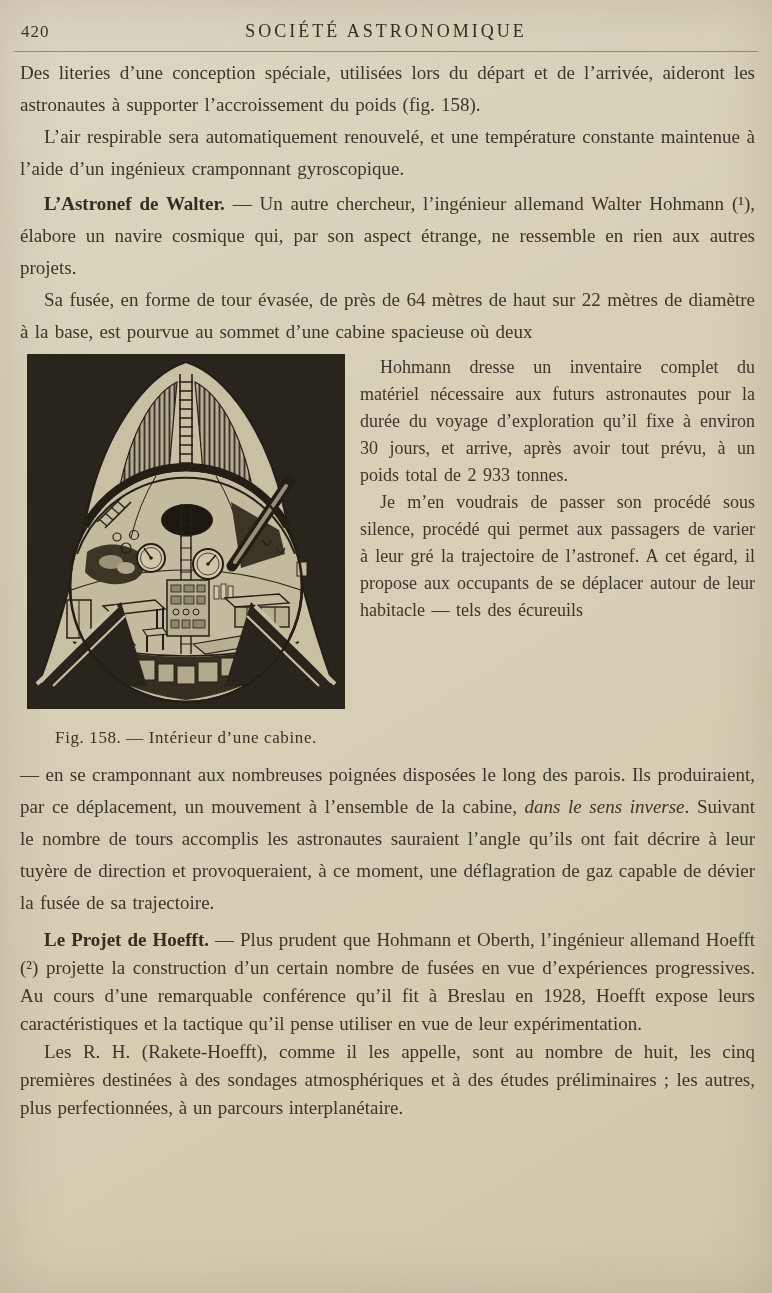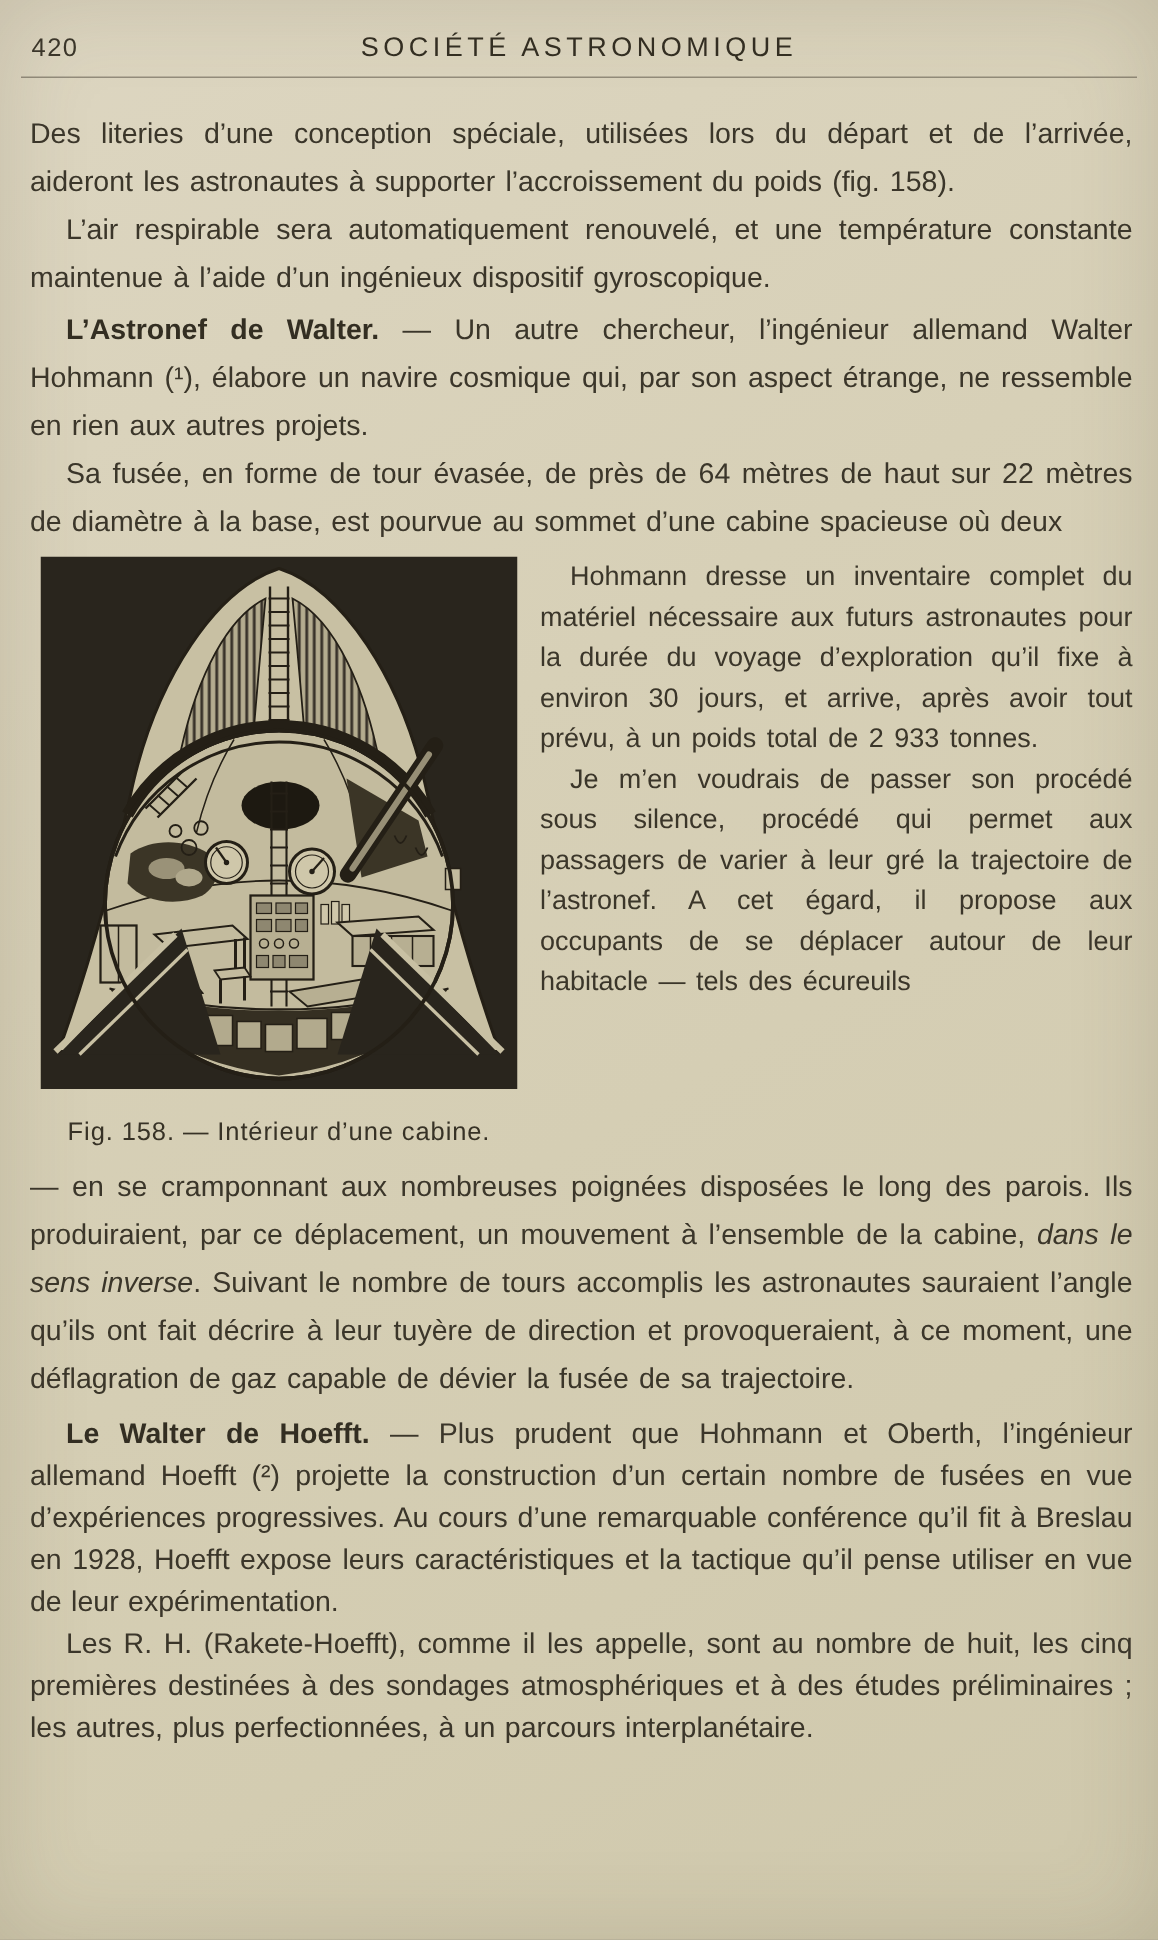--- a/index.html
+++ b/index.html
@@ -1,34 +1,34 @@
 <!DOCTYPE html>
 <html><head>
 <meta charset="utf-8">
 <style>
   html,body{margin:0;padding:0;background:#b8b19a;}
   .page{
     position:relative;width:772px;height:1293px;overflow:hidden;
     background:linear-gradient(150deg,#ddd6c1 0%,#d7d0b7 38%,#d3ccb1 75%,#cfc8ac 100%);
     box-shadow:inset 0 0 60px rgba(90,80,55,.18);
     color:#3b362a;
-    font-family:Liberation Sans, sans-serif;
+    font-family:Liberation Serif, serif;
   }
   .hdr{position:relative;padding-top:21px;height:27px;}
   .pn{position:absolute;left:21px;top:22px;font-size:17px;letter-spacing:1px;}
   .jt{text-align:center;font-size:18px;letter-spacing:3px;color:#332e22;}
   .rule{margin:3px 14px 0 14px;border-top:1px solid rgba(58,52,40,.45);}
   .content{padding:0 17px 0 20px;}
   p{margin:0;}
   .t-lg{font-size:19px;line-height:32px;text-align:justify;word-spacing:1.5px;}
   .t-md{font-size:19px;line-height:28px;text-align:justify;word-spacing:1px;}
   .t-col{font-size:18px;line-height:27px;text-align:justify;word-spacing:2px;}
   .ind{text-indent:24px;}
   .ind2{text-indent:20px;}
-  .p-first{margin-top:22px;}
+  .p-first{margin-top:5px;}
   .sec{margin-top:3px;}
   .sec2{margin-top:7px;}
   .shead{font-weight:bold;color:#332e22;}
   .figrow{display:flex;gap:15px;margin-top:6px;}
   .figblock{margin:0 0 0 7px;width:318px;flex:0 0 318px;}
   .figblock svg{display:block;}
   .figcap{margin-top:19px;text-align:center;font-size:17px;letter-spacing:.6px;color:#373226;}
   .col{flex:1;min-width:0;}
   .cram{margin-top:11px;}
   i{font-style:italic;}
@@ -38,21 +38,21 @@
 
 <div class="page">
   <div class="hdr">
     <span class="pn">420</span>
     <div class="jt">SOCIÉTÉ ASTRONOMIQUE</div>
   </div>
   <div class="rule"></div>
 
   <div class="content">
     <p class="t-lg p-first">Des literies d’une conception spéciale, utilisées lors du départ et de l’arrivée, aideront les astronautes à supporter l’accroissement du poids (fig. 158).</p>
-    <p class="t-lg ind">L’air respirable sera automatiquement renouvelé, et une température constante maintenue à l’aide d’un ingénieux dispositif gyroscopique.</p>
+    <p class="t-lg ind">L’air respirable sera automatiquement renouvelé, et une température constante maintenue à l’aide d’un ingénieux cramponnant gyroscopique.</p>
 
     <p class="t-lg ind sec"><b class="shead">L’Astronef de Walter.</b>
       <span>— Un autre chercheur, l’ingénieur allemand Walter Hohmann (¹), élabore un navire cosmique qui, par son aspect étrange, ne ressemble en rien aux autres projets.</span></p>
 
     <p class="t-lg ind">Sa fusée, en forme de tour évasée, de près de 64 mètres de haut sur 22 mètres de diamètre à la base, est pourvue au sommet d’une cabine spacieuse où deux</p>
 
     <div class="figrow">
       <figure class="figblock">
         <svg width="318" height="355" viewBox="0 0 318 355" role="img">
           <defs>
@@ -163,19 +163,19 @@
       </figure>
 
       <div class="col">
         <p class="t-col ind2">Hohmann dresse un inventaire complet du matériel nécessaire aux futurs astronautes pour la durée du voyage d’exploration qu’il fixe à environ 30 jours, et arrive, après avoir tout prévu, à un poids total de 2 933 tonnes.</p>
         <p class="t-col ind2">Je m’en voudrais de passer son procédé sous silence, procédé qui permet aux passagers de varier à leur gré la trajectoire de l’astronef. A cet égard, il propose aux occupants de se déplacer autour de leur habitacle — tels des écureuils</p>
       </div>
     </div>
 
     <p class="t-lg cram"><span>— en se cramponnant aux nombreuses poignées disposées le long des parois. Ils produiraient, par ce déplacement, un mouvement à l’ensemble de la cabine, </span><i>dans le sens inverse</i><span>. Suivant le nombre de tours accomplis les astronautes sauraient l’angle qu’ils ont fait décrire à leur tuyère de direction et provoqueraient, à ce moment, une déflagration de gaz capable de dévier la fusée de sa trajectoire.</span></p>
 
-    <p class="t-md ind sec2"><b class="shead">Le Walter de Hoefft.</b>
+    <p class="t-md ind sec2"><b class="shead">Le Projet de Hoefft.</b>
       <span>— Plus prudent que Hohmann et Oberth, l’ingénieur allemand Hoefft (²) projette la construction d’un certain nombre de fusées en vue d’expériences progressives. Au cours d’une remarquable conférence qu’il fit à Breslau en 1928, Hoefft expose leurs caractéristiques et la tactique qu’il pense utiliser en vue de leur expérimentation.</span></p>
 
     <p class="t-md ind">Les R. H. (Rakete-Hoefft), comme il les appelle, sont au nombre de huit, les cinq premières destinées à des sondages atmosphériques et à des études préliminaires ; les autres, plus perfectionnées, à un parcours interplanétaire.</p>
 
   </div>
 </div>
 
 </body></html>

